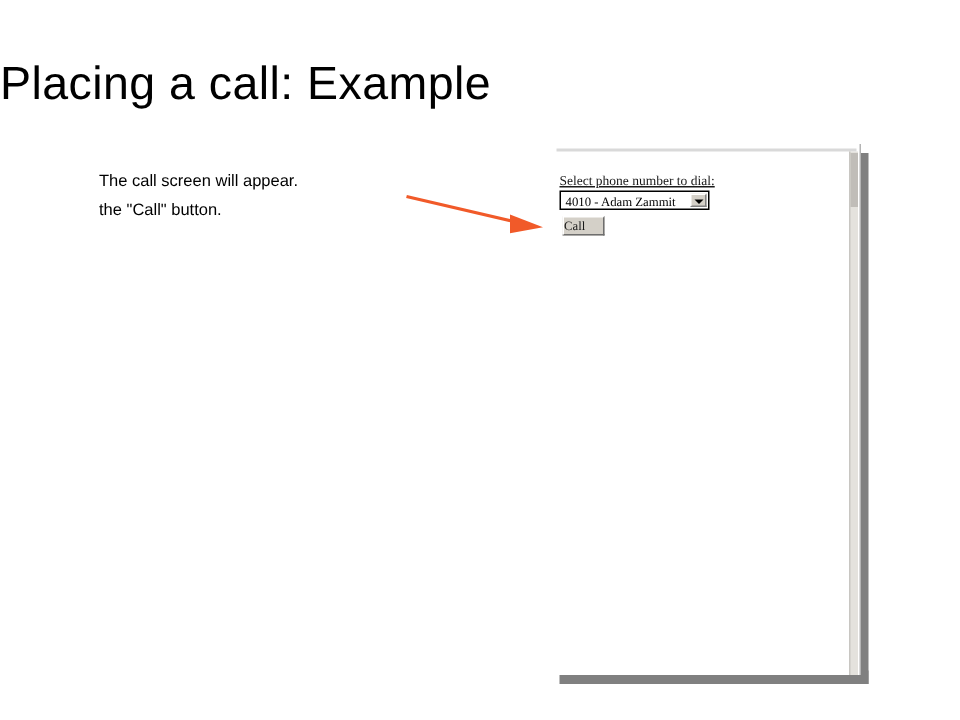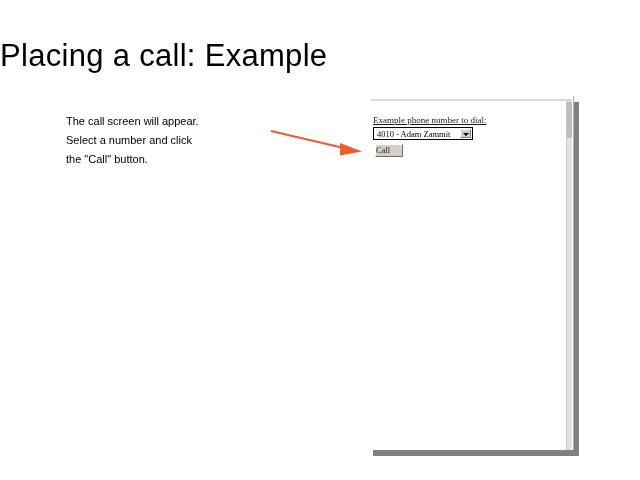--- a/index.html
+++ b/index.html
@@ -212,40 +212,39 @@
     white-space: nowrap;
   }
 </style>
 </head>
 <body>
 
 <div id="slide-title">Placing a call: Example</div>
 
 <div id="body-text">
   <span class="line">The call screen will appear.</span>
-  <span class="line">Select a number and click</span>
   <span class="line">the "Call" button.</span>
 </div>
 
 <svg id="annotation-arrow" viewBox="0 0 112 36">
   <line x1="9" y1="9" x2="86" y2="27" stroke="#F15A29" stroke-width="2.1"></line>
   <polygon points="78,21 100,29.5 78,33.5" fill="#F15A29"></polygon>
 </svg>
 
 <div id="app-screenshot">
 
   <div class="shadow-right"></div>
   <div class="shadow-bottom"></div>
 
   <div class="panel-body">
 
     <div class="top-rule"></div>
 
 
-    <div class="field-label">Example phone number to dial:</div>
+    <div class="field-label">Select phone number to dial:</div>
 
     <div class="combobox">
       <span class="value">4010 - Adam Zammit</span>
       <span class="drop-btn">
         <span class="caret"></span>
       </span>
     </div>
 
     <div class="call-button">Call</div>
 

